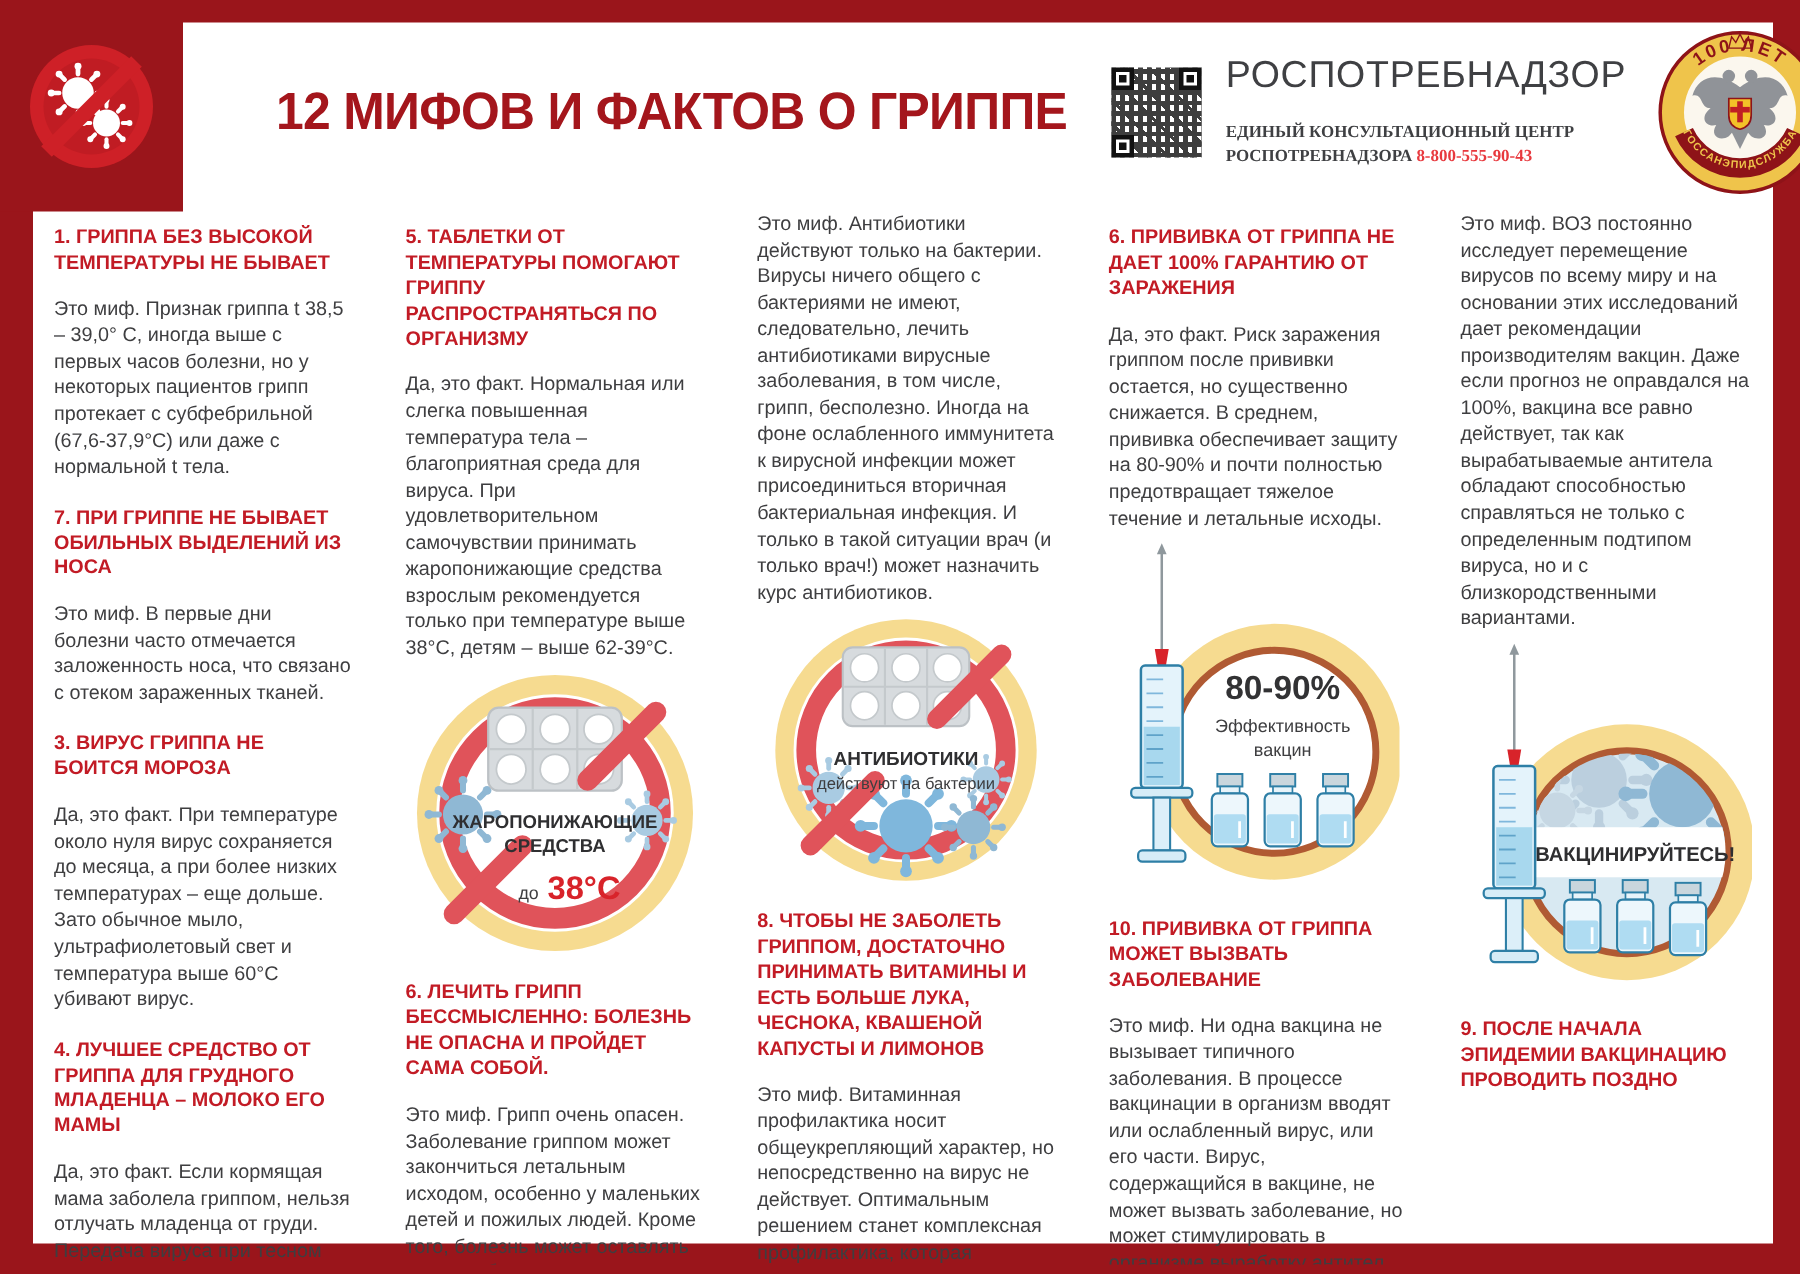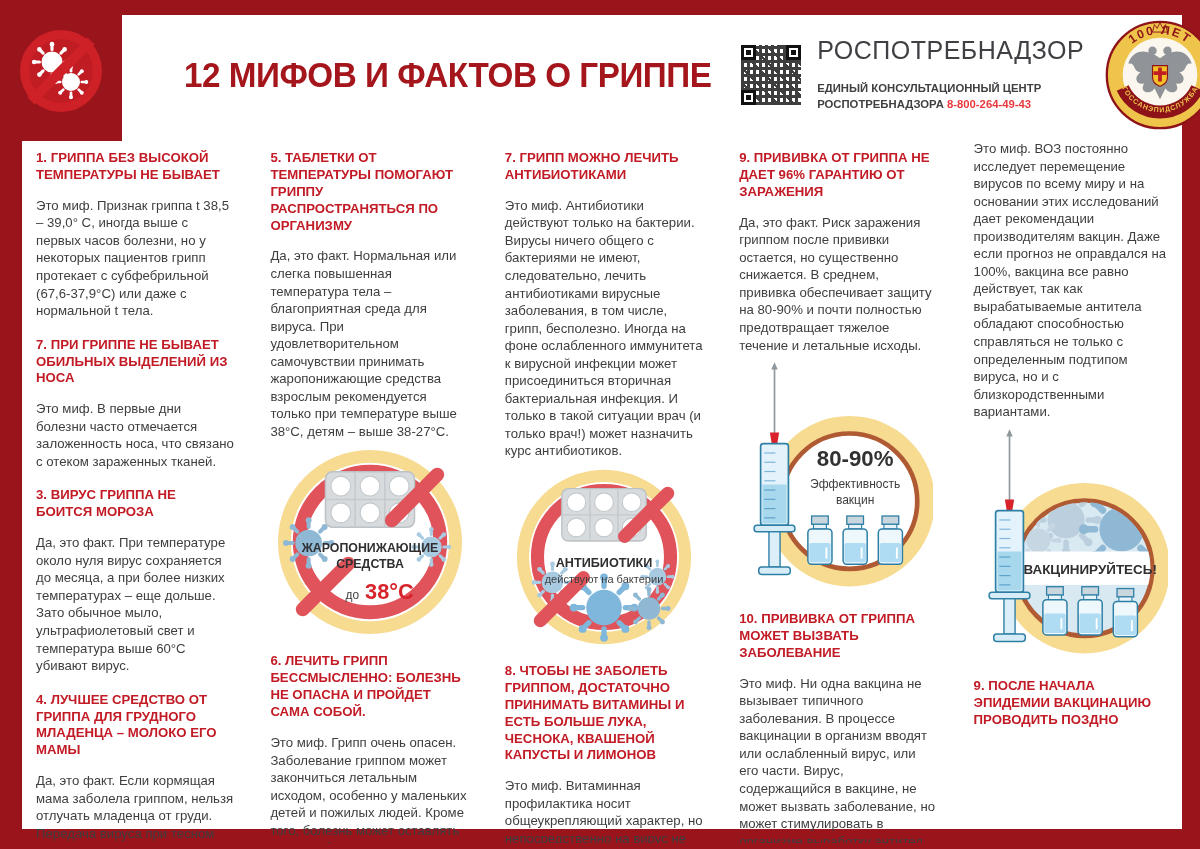--- a/index.html
+++ b/index.html
@@ -17,21 +17,21 @@
   .qr{position:relative;width:64px;height:64px;background:#fff;flex:0 0 auto;}
   .qr .noise{position:absolute;inset:2px;background:
       repeating-linear-gradient(90deg,#1d1d1d 0 3px,transparent 3px 6px),
       repeating-linear-gradient(0deg,#1d1d1d 0 3px,transparent 3px 7px),
       repeating-linear-gradient(45deg,transparent 0 4px,#1d1d1d 4px 6px,transparent 6px 11px);
       opacity:.85;}
   .qr .f{position:absolute;width:15px;height:15px;border:3px solid #111;background:#fff;box-sizing:border-box;}
   .qr .f::after{content:"";position:absolute;left:2px;top:2px;width:5px;height:5px;background:#111;}
   .qr .f.tl{left:2px;top:2px;} .qr .f.tr{right:2px;top:2px;} .qr .f.bl{left:2px;bottom:2px;}
   .agency .name{font-size:25px;color:#3F4043;letter-spacing:.5px;line-height:1;}
-  .agency .sub{font-size:11.3px;font-weight:bold;color:#3F4043;margin-top:18px;line-height:1.35;}
+  .agency .sub{font-size:11.3px;font-weight:bold;color:#3F4043;margin-top:18px;line-height:1.35;font-family:Liberation Serif, serif;}
   .agency .phone{color:#E8393E;}
   .emblem{flex:0 0 auto;}
   
   .grid{position:absolute;left:36px;right:28px;top:140px;bottom:6px;display:grid;
     grid-template-columns:repeat(5,1fr);column-gap:36px;overflow:hidden;}
   h3{margin:17px 0 13px;font-size:13.2px;line-height:1.28;color:#C21B25;font-weight:bold;}
   h3.first{margin-top:10px;}
   .col p{margin:0 0 8px;font-size:13.2px;line-height:1.33;color:#3E3E40;}
   .col p.mt{margin-top:0;}
   .gfx{display:block;margin:4px auto 6px;}
@@ -124,21 +124,21 @@
         <div class="noise"></div>
           <span class="f tl"></span>
           <span class="f tr"></span>
           <span class="f bl"></span>
       </div>
       <div class="agency">
         <div class="name">РОСПОТРЕБНАДЗОР</div>
         <div class="sub">
           <span>ЕДИНЫЙ КОНСУЛЬТАЦИОННЫЙ ЦЕНТР</span><br>
           <span>РОСПОТРЕБНАДЗОРА</span>
-          <span class="phone">8-800-264-49-43</span>
+          <span class="phone">8-800-555-90-43</span>
         </div>
       </div>
     </div>
     <svg class="emblem" width="112" height="112" viewBox="0 0 120 120">
       <defs>
         <path id="arcTop" d="M 14,62 A 46,46 0 0 1 106,62"></path>
         <path id="arcBot" d="M 17,68 A 45,45 0 0 0 103,68"></path>
       </defs>
       <circle cx="60" cy="60" r="57" fill="#EFC44B" stroke="#8E1318" stroke-width="2.5"></circle>
       <circle cx="60" cy="60" r="40" fill="#FBF7EE"></circle>
@@ -172,62 +172,61 @@
       <h3>7. ПРИ ГРИППЕ НЕ БЫВАЕТ ОБИЛЬНЫХ ВЫДЕЛЕНИЙ ИЗ НОСА</h3>
       <p>Это миф. В первые дни болезни часто отмечается заложенность носа, что связано с отеком зараженных тканей.</p>
       <h3>3. ВИРУС ГРИППА НЕ БОИТСЯ МОРОЗА</h3>
       <p>Да, это факт. При температуре около нуля вирус сохраняется до месяца, а при более низких температурах – еще дольше. Зато обычное мыло, ультрафиолетовый свет и температура выше 60°С убивают вирус.</p>
       <h3>4. ЛУЧШЕЕ СРЕДСТВО ОТ ГРИППА ДЛЯ ГРУДНОГО МЛАДЕНЦА – МОЛОКО ЕГО МАМЫ</h3>
       <p>Да, это факт. Если кормящая мама заболела гриппом, нельзя отлучать младенца от груди. Передача вируса при тесном контакте матери с ребёнком воздушно-капельным путём происходит еще в инкубационном периоде инфекции. Антитела из материнского молока передаются ребенку во время кормления.</p>
     </div>
 
     <div class="col">
       <h3 class="first">5. ТАБЛЕТКИ ОТ ТЕМПЕРАТУРЫ ПОМОГАЮТ ГРИППУ РАСПРОСТРАНЯТЬСЯ ПО ОРГАНИЗМУ</h3>
-      <p>Да, это факт. Нормальная или слегка повышенная температура тела – благоприятная среда для вируса. При удовлетворительном самочувствии принимать жаропонижающие средства взрослым рекомендуется только при температуре выше 38°С, детям – выше 38-27°С.</p>
+      <p>Да, это факт. Нормальная или слегка повышенная температура тела – благоприятная среда для вируса. При удовлетворительном самочувствии принимать жаропонижающие средства взрослым рекомендуется только при температуре выше 38°С, детям – выше 62-39°С.</p>
       <svg class="gfx" width="188" height="188" viewBox="0 0 190 190">
         <circle cx="95" cy="95" r="93" fill="#F6DB90"></circle>
         <circle cx="95" cy="95" r="80" fill="#FFFFFF"></circle>
         <circle cx="95" cy="95" r="71" fill="none" stroke="#E0535A" stroke-width="14"></circle>
         <use href="#virusg" transform="translate(33,96) scale(1.35)" color="#8FB8D4"></use>
         <use href="#virusg" transform="translate(157,100) scale(1.05)" color="#A9CBE2"></use>
         <use href="#blisterg" transform="translate(95,52)"></use>
         <line x1="27" y1="163" x2="73" y2="117" stroke="#E0535A" stroke-width="14" stroke-linecap="round"></line>
         <line x1="117" y1="73" x2="163" y2="27" stroke="#E0535A" stroke-width="14" stroke-linecap="round"></line>
         <text x="95" y="105" text-anchor="middle" font-size="12.5" font-weight="bold" fill="#2F2F31">ЖАРОПОНИЖАЮЩИЕ</text>
         <text x="95" y="121" text-anchor="middle" font-size="12.5" font-weight="bold" fill="#2F2F31">СРЕДСТВА</text>
         <text x="84" y="153" text-anchor="end" font-size="12" fill="#3E3E40">до</text>
         <text x="90" y="153" text-anchor="start" font-size="22" font-weight="bold" fill="#D8232A">38°С</text>
       </svg>
       <h3>6. ЛЕЧИТЬ ГРИПП БЕССМЫСЛЕННО: БОЛЕЗНЬ НЕ ОПАСНА И ПРОЙДЕТ САМА СОБОЙ.</h3>
       <p>Это миф. Грипп очень опасен. Заболевание гриппом может закончиться летальным исходом, особенно у маленьких детей и пожилых людей. Кроме того, болезнь может оставлять после себя различные осложнения. Своевременность лечения не только сократит сроки болезни, но и уменьшит вероятность развития осложнений и летального исхода.</p>
     </div>
 
     <div class="col">
-      <h3 class="first">7. ГРИПП МОЖНО ЛЕЧИТЬ АНТИБИОТИКАМИ</h3>
       <p>Это миф. Антибиотики действуют только на бактерии. Вирусы ничего общего с бактериями не имеют, следовательно, лечить антибиотиками вирусные заболевания, в том числе, грипп, бесполезно. Иногда на фоне ослабленного иммунитета к вирусной инфекции может присоединиться вторичная бактериальная инфекция. И только в такой ситуации врач (и только врач!) может назначить курс антибиотиков.</p>
       <svg class="gfx" width="178" height="178" viewBox="0 0 190 190">
         <circle cx="95" cy="95" r="93" fill="#F6DB90"></circle>
         <circle cx="95" cy="95" r="80" fill="#FFFFFF"></circle>
         <circle cx="95" cy="95" r="71" fill="none" stroke="#E0535A" stroke-width="14"></circle>
         <use href="#virusg" transform="translate(40,122) scale(1.15)" color="#A9CBE2"></use>
         <use href="#virusg" transform="translate(152,116) scale(0.95)" color="#A9CBE2"></use>
         <use href="#virusg" transform="translate(95,149) scale(1.9)" color="#7FB7DC"></use>
         <use href="#virusg" transform="translate(143,150) scale(1.2)" color="#8FB8D4"></use>
         <use href="#blisterg" transform="translate(95,50)"></use>
         <line x1="27" y1="163" x2="73" y2="117" stroke="#E0535A" stroke-width="14" stroke-linecap="round"></line>
         <line x1="117" y1="73" x2="163" y2="27" stroke="#E0535A" stroke-width="14" stroke-linecap="round"></line>
         <text x="95" y="106" text-anchor="middle" font-size="13.5" font-weight="bold" fill="#2F2F31">АНТИБИОТИКИ</text>
         <text x="95" y="123" text-anchor="middle" font-size="11.8" fill="#3E3E40">действуют на бактерии</text>
       </svg>
       <h3>8. ЧТОБЫ НЕ ЗАБОЛЕТЬ ГРИППОМ, ДОСТАТОЧНО ПРИНИМАТЬ ВИТАМИНЫ И ЕСТЬ БОЛЬШЕ ЛУКА, ЧЕСНОКА, КВАШЕНОЙ КАПУСТЫ И ЛИМОНОВ</h3>
       <p>Это миф. Витаминная профилактика носит общеукрепляющий характер, но непосредственно на вирус не действует. Оптимальным решением станет комплексная профилактика, которая предусматривает вакцинацию, закаливание, здоровый образ жизни, рациональное питание.</p>
     </div>
 
     <div class="col">
-      <h3 class="first">9. ПРИВИВКА ОТ ГРИППА НЕ ДАЕТ 96% ГАРАНТИЮ ОТ ЗАРАЖЕНИЯ</h3>
+      <h3 class="first">6. ПРИВИВКА ОТ ГРИППА НЕ ДАЕТ 100% ГАРАНТИЮ ОТ ЗАРАЖЕНИЯ</h3>
       <p>Да, это факт. Риск заражения гриппом после прививки остается, но существенно снижается. В среднем, прививка обеспечивает защиту на 80-90% и почти полностью предотвращает тяжелое течение и летальные исходы.</p>
       <svg class="gfx" width="190" height="232" viewBox="0 0 205 250">
         <circle cx="115" cy="150" r="92" fill="#F6DB90"></circle>
         <circle cx="115" cy="150" r="73" fill="#FFFFFF" stroke="#B05A33" stroke-width="5"></circle>
         <text x="121" y="112" text-anchor="middle" font-size="24" font-weight="bold" fill="#323234">80-90%</text>
         <text x="121" y="136" text-anchor="middle" font-size="13" fill="#3E3E40">Эффективность</text>
         <text x="121" y="153" text-anchor="middle" font-size="13" fill="#3E3E40">вакцин</text>
         <use href="#vialg" transform="translate(83,192)"></use>
         <use href="#vialg" transform="translate(121,192)"></use>
         <use href="#vialg" transform="translate(159,192)"></use>

